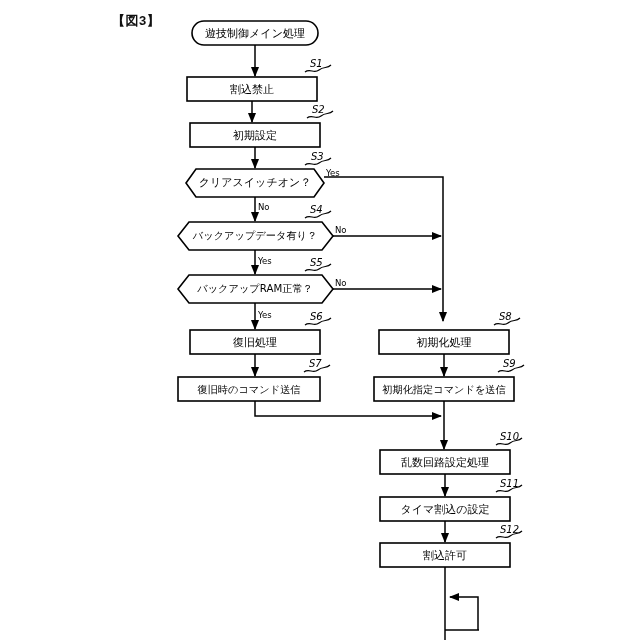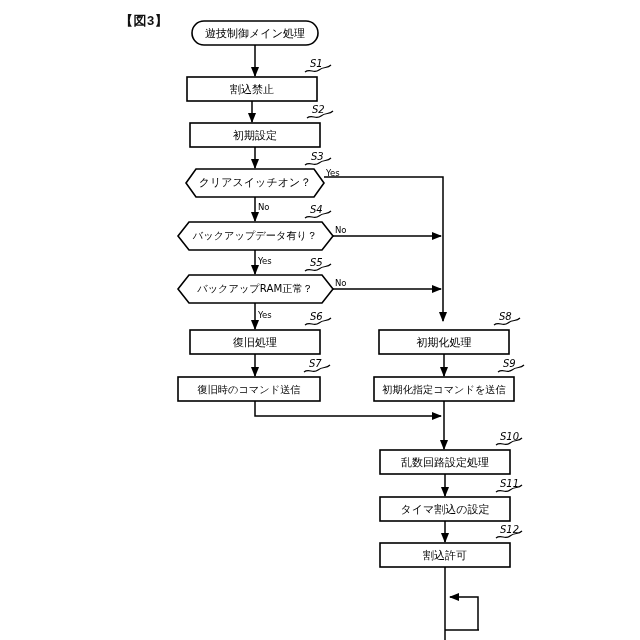--- a/index.html
+++ b/index.html
@@ -14,21 +14,21 @@
     font-family: "Liberation Sans", sans-serif;
   }
   #page {
     position: relative;
     width: 640px;
     height: 640px;
     background: #ffffff;
   }
   #figure-title {
     position: absolute;
-    left: 120px;
+    left: 112px;
     top: 12px;
     font-size: 13px;
     font-weight: bold;
     color: #111111;
     letter-spacing: 0.5px;
     white-space: nowrap;
   }
   svg#flowchart {
     position: absolute;
     left: 0;

